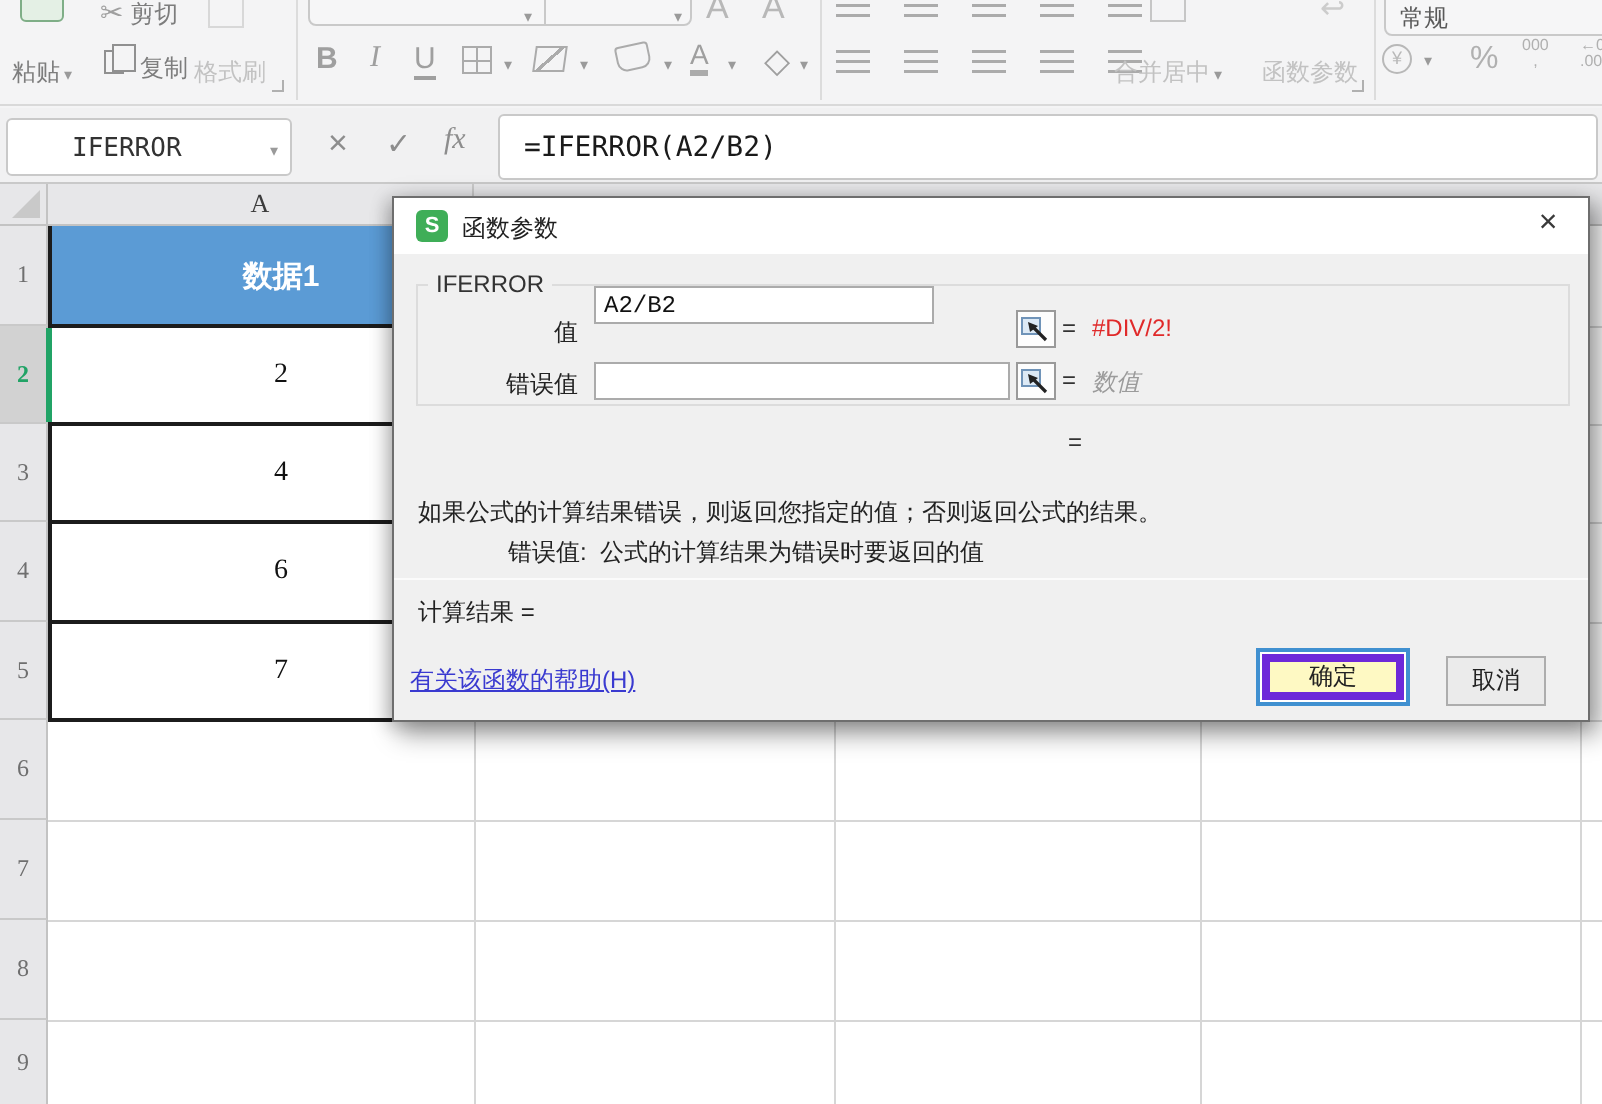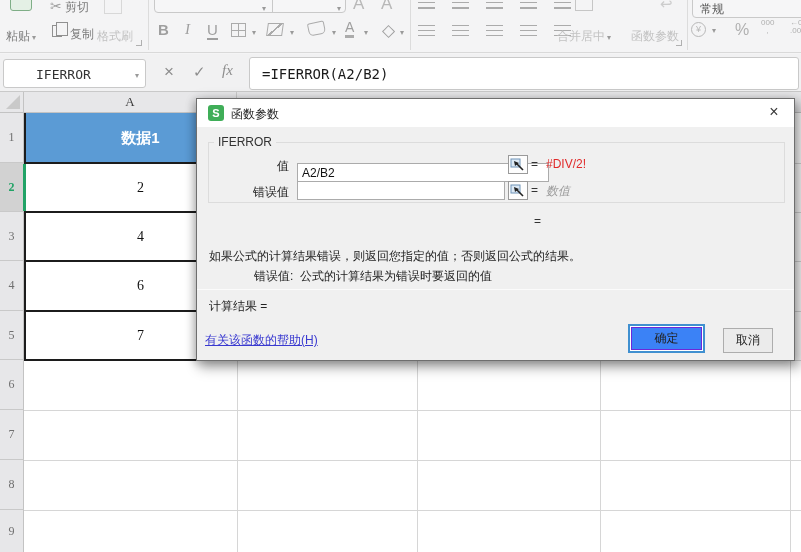--- a/index.html
+++ b/index.html
@@ -53,21 +53,21 @@
   .gb-label { left:17px; top:36px; background:#f0f0f0; padding:0 4px; color:#333; }
   .fld-label { width:80px; text-align:right; color:#222; }
   .fld-input { background:#fff; border:1px solid #ababab; height:19px; font-size:12px; padding:2px 4px; color:#111; }
   .picker { width:20px; height:19px; background:#fdfdfd; border:1px solid #9a9a9a; display:flex; align-items:center; justify-content:center; }
   .eq { color:#333; }
   .err-red { color:#e02a2a; }
   .gray-val { color:#9b9b9b; }
   .hsep { left:0; top:190px; width:100%; height:1px; background:#d8d8d8; border-bottom:1px solid #fbfbfb; }
   .help-link { color:#3a3ad0; text-decoration:underline; cursor:pointer; }
   .btn-ok-ring { left:431px; top:225px; width:77px; height:29px; border:2px solid #4090d0; background:#fff; padding:1px; }
-  .btn-ok { width:100%; height:100%; background:#3b82f6; border:1px solid #6d28d9; display:flex; align-items:center; justify-content:center; }
+  .btn-ok { width:100%; height:100%; background:#fef9c3; border:4px solid #6d28d9; display:flex; align-items:center; justify-content:center; }
   .btn-cancel { left:526px; top:229px; width:50px; height:25px; background:#ebebeb; border:1px solid #adadad;
                 display:flex; align-items:center; justify-content:center; }
   .close-x { right:10px; top:4px; font-size:16px; color:#3a3a3a; width:20px; text-align:center; cursor:pointer; }
 </style>
 </head>
 <body>
 
 <div id="ribbon" class="abs">
 
   <div class="abs paste-body" style="left:10px; top:-7px;"></div>
@@ -228,21 +228,21 @@
         <span>S</span>
       </div>
     <span class="abs" style="left:34px; top:7px; color:#1f1f1f;">函数参数</span>
     <span class="abs close-x"><span>×</span></span>
   </div>
 
   <div class="groupbox abs"></div>
   <span class="abs gb-label">IFERROR</span>
 
   <span class="abs fld-label" style="left:12px; top:59px;">值</span>
-  <div class="abs fld-input" style="left:100px; top:64px; width:252px;"><span>A2/B2</span></div>
+  <div class="abs fld-input" style="left:100px; top:44px; width:170px;font-family:Liberation Mono, monospace;"><span>A2/B2</span></div>
   <div class="abs picker" style="left:311px; top:56px;">
     <svg width="16" height="14">
         <rect x="1" y="1" width="9" height="8" fill="#dce9f5" stroke="#6f93b8" stroke-width="1"></rect>
         <line x1="13" y1="12" x2="6" y2="5" stroke="#222" stroke-width="1.6"></line>
         <polygon points="4,3 9,5 5,8" fill="#222"></polygon>
       </svg>
   </div>
   <span class="abs eq" style="left:334px; top:58px;">=</span>
   <span class="abs err-red" style="left:349px; top:58px;">#DIV/2!</span>
 

